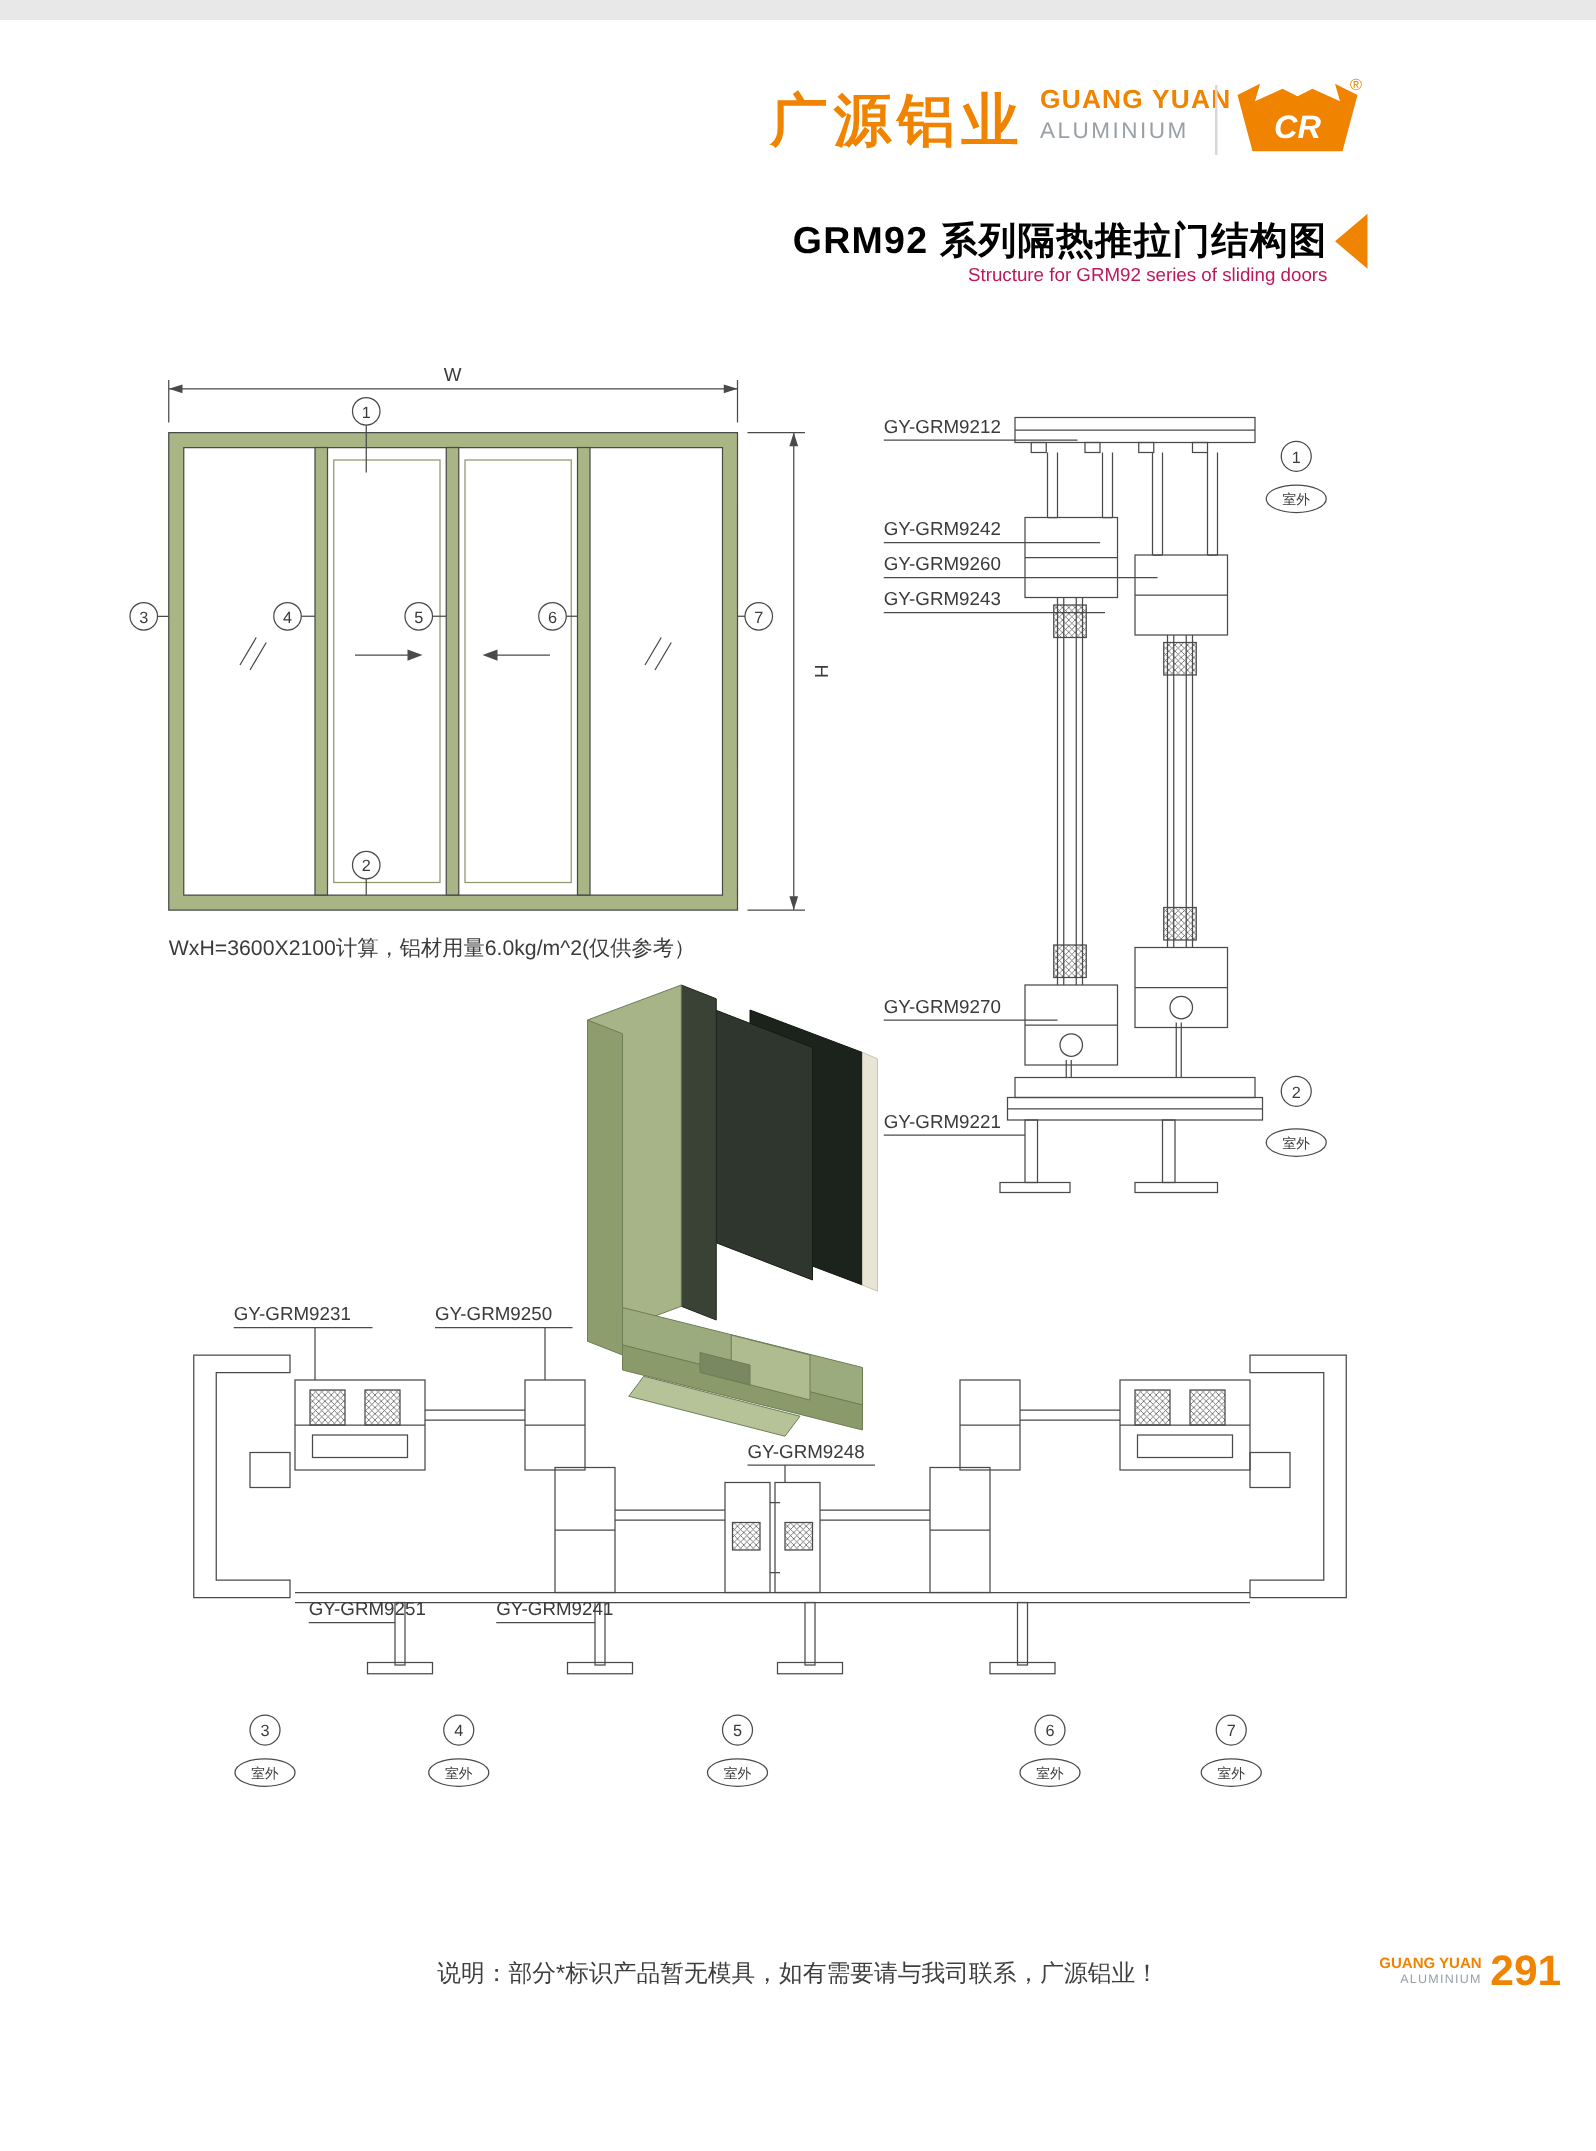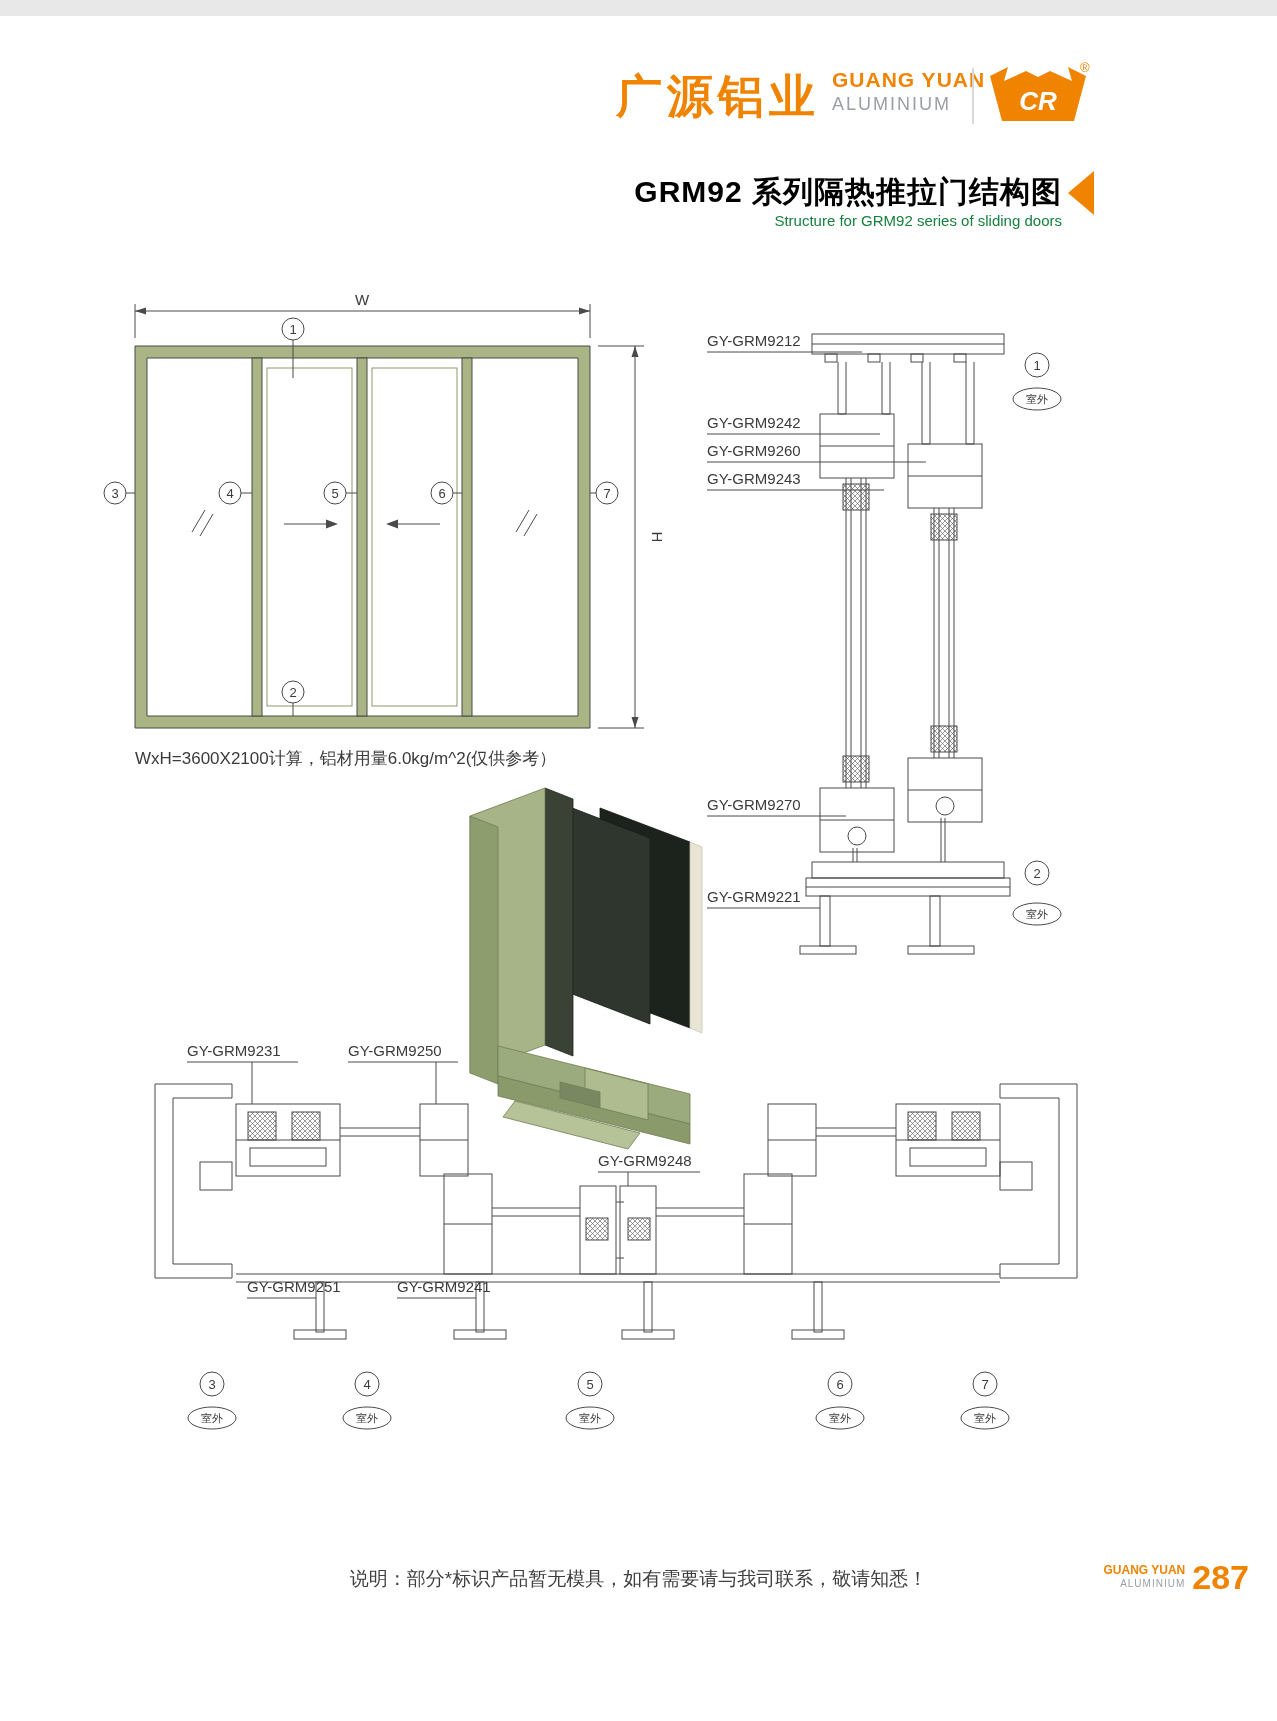--- a/index.html
+++ b/index.html
@@ -8,21 +8,21 @@
   .abs{position:absolute;}
   
   .brand-cn{position:absolute;left:616px;top:50px;font-size:46px;font-weight:700;
             color:#f08300;letter-spacing:5px;}
   .brand-en1{position:absolute;left:832px;top:52px;font-size:21px;font-weight:700;color:#f08300;letter-spacing:1px;}
   .brand-en2{position:absolute;left:832px;top:78px;font-size:18px;color:#9aa0a6;letter-spacing:2px;}
   .brand-divider{position:absolute;left:972px;top:52px;width:2px;height:56px;background:#d8d8d8;}
   .reg{position:absolute;left:1080px;top:44px;font-size:13px;color:#f08300;}
   
   .title-cn{position:absolute;right:215px;top:156px;font-size:30px;font-weight:700;color:#000000;letter-spacing:1px;}
-  .title-en{position:absolute;right:215px;top:196px;font-size:15px;color:#15803d;}
+  .title-en{position:absolute;right:215px;top:196px;font-size:15px;color:#be185d;}
   .title-marker{position:absolute;left:1068px;top:155px;width:0;height:0;
                 border-top:22px solid transparent;border-bottom:22px solid transparent;
                 border-right:26px solid #f08300;}
   
   .footer-note{position:absolute;left:0;top:1550px;width:100%;text-align:center;
                font-size:19px;color:#3f3f3f;}
   .footer-right{position:absolute;right:28px;top:1546px;display:flex;align-items:flex-end;gap:7px;}
   .footer-brand{text-align:right;line-height:1.15;padding-bottom:3px;}
   .fb1{font-size:12px;font-weight:700;color:#f08300;}
   .fb2{font-size:10px;color:#9aa0a6;letter-spacing:1px;}
@@ -334,23 +334,23 @@
       <text x="840" y="1406" text-anchor="middle" class="t11">室外</text>
     </g>
     <g>
       <circle cx="985" cy="1368" r="12" fill="#fff" stroke="#4a4a4a"></circle>
       <text x="985" y="1373" text-anchor="middle" class="t13">7</text>
       <ellipse cx="985" cy="1402" rx="24" ry="11" fill="#fff" stroke="#4a4a4a"></ellipse>
       <text x="985" y="1406" text-anchor="middle" class="t11">室外</text>
     </g>
   </svg>
 
-  <div class="footer-note">说明：部分*标识产品暂无模具，如有需要请与我司联系，敬请知悉！</div>
+  <div class="footer-note">说明：部分*标识产品暂无模具，如有需要请与我司联系，广源铝业！</div>
   <div class="footer-right">
     <div class="footer-brand">
       <div class="fb1">GUANG YUAN</div>
       <div class="fb2">ALUMINIUM</div>
     </div>
-    <div class="page-num">287</div>
+    <div class="page-num">291</div>
   </div>
   <div class="bottom-bar"></div>
 
 </div>
 
 </body></html>

